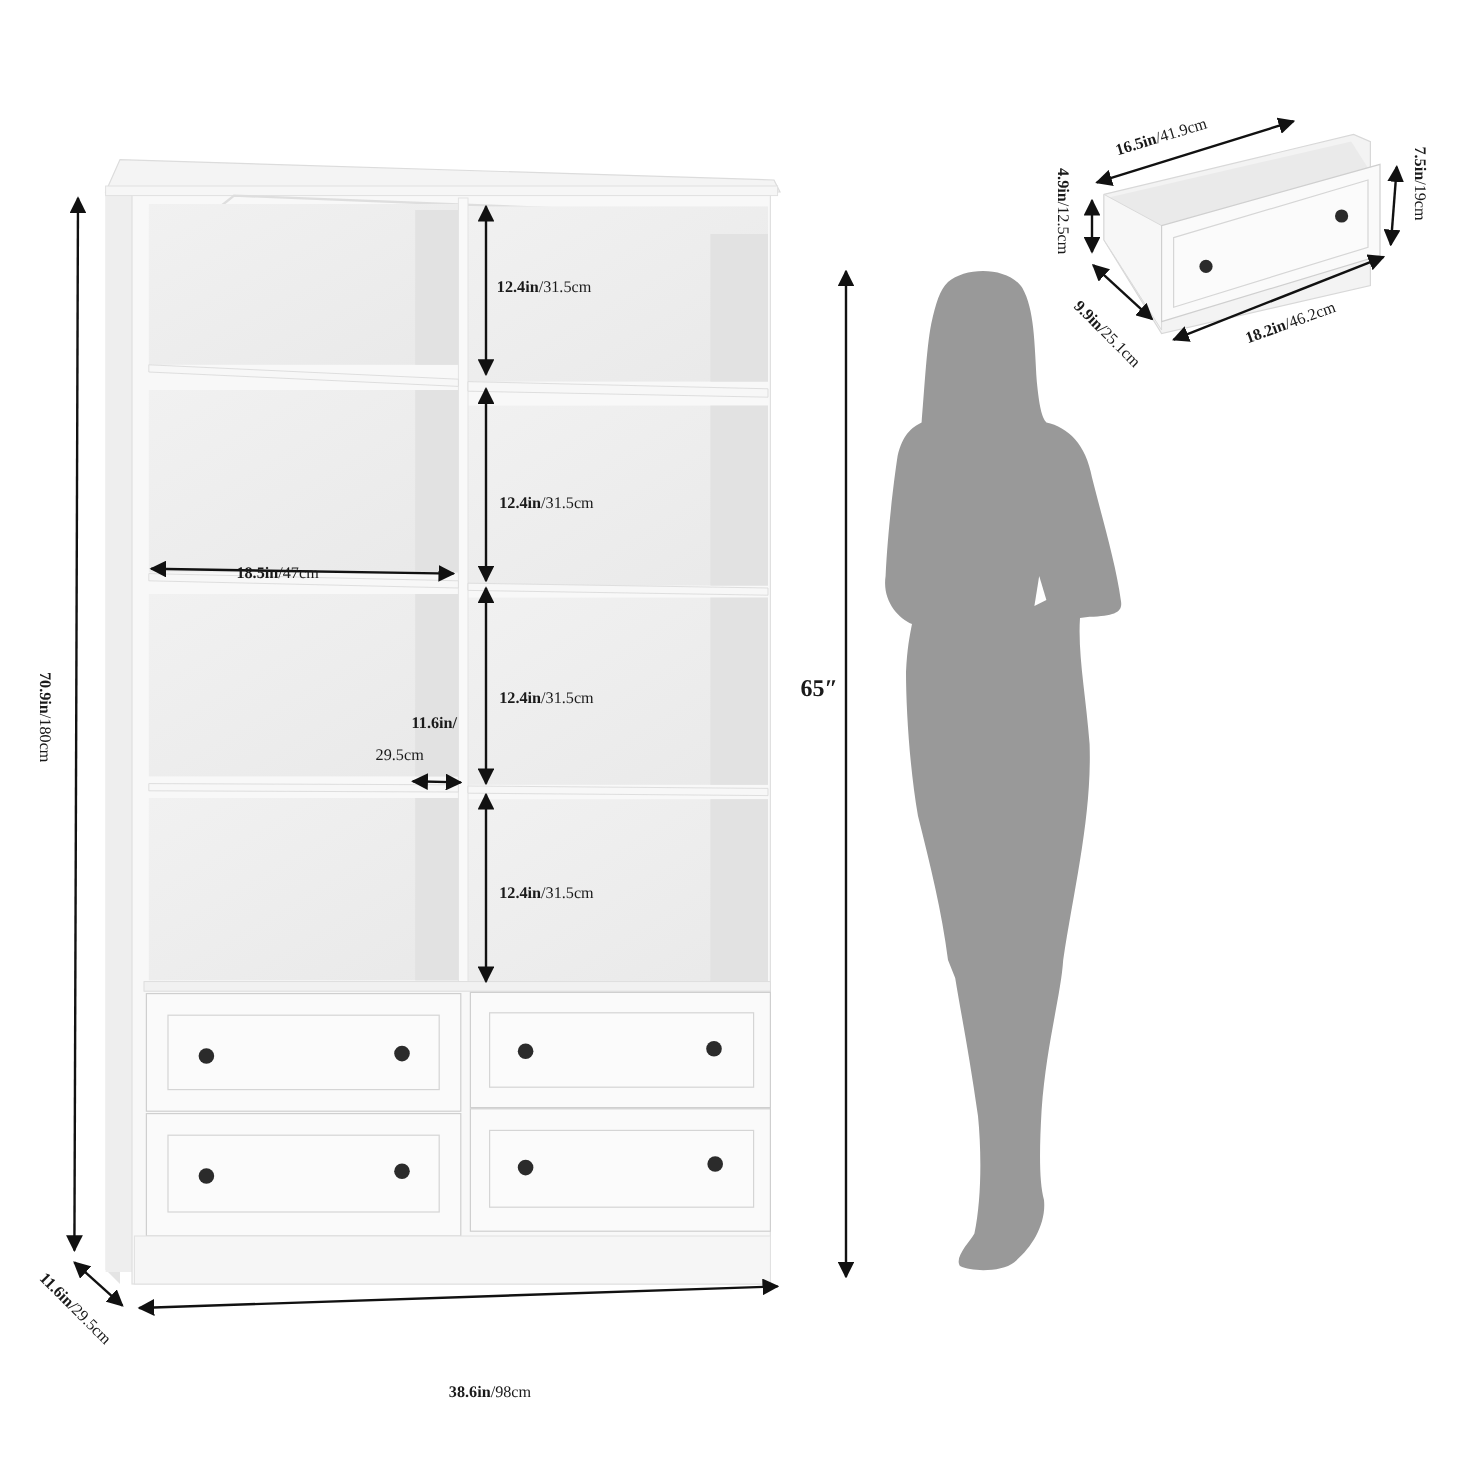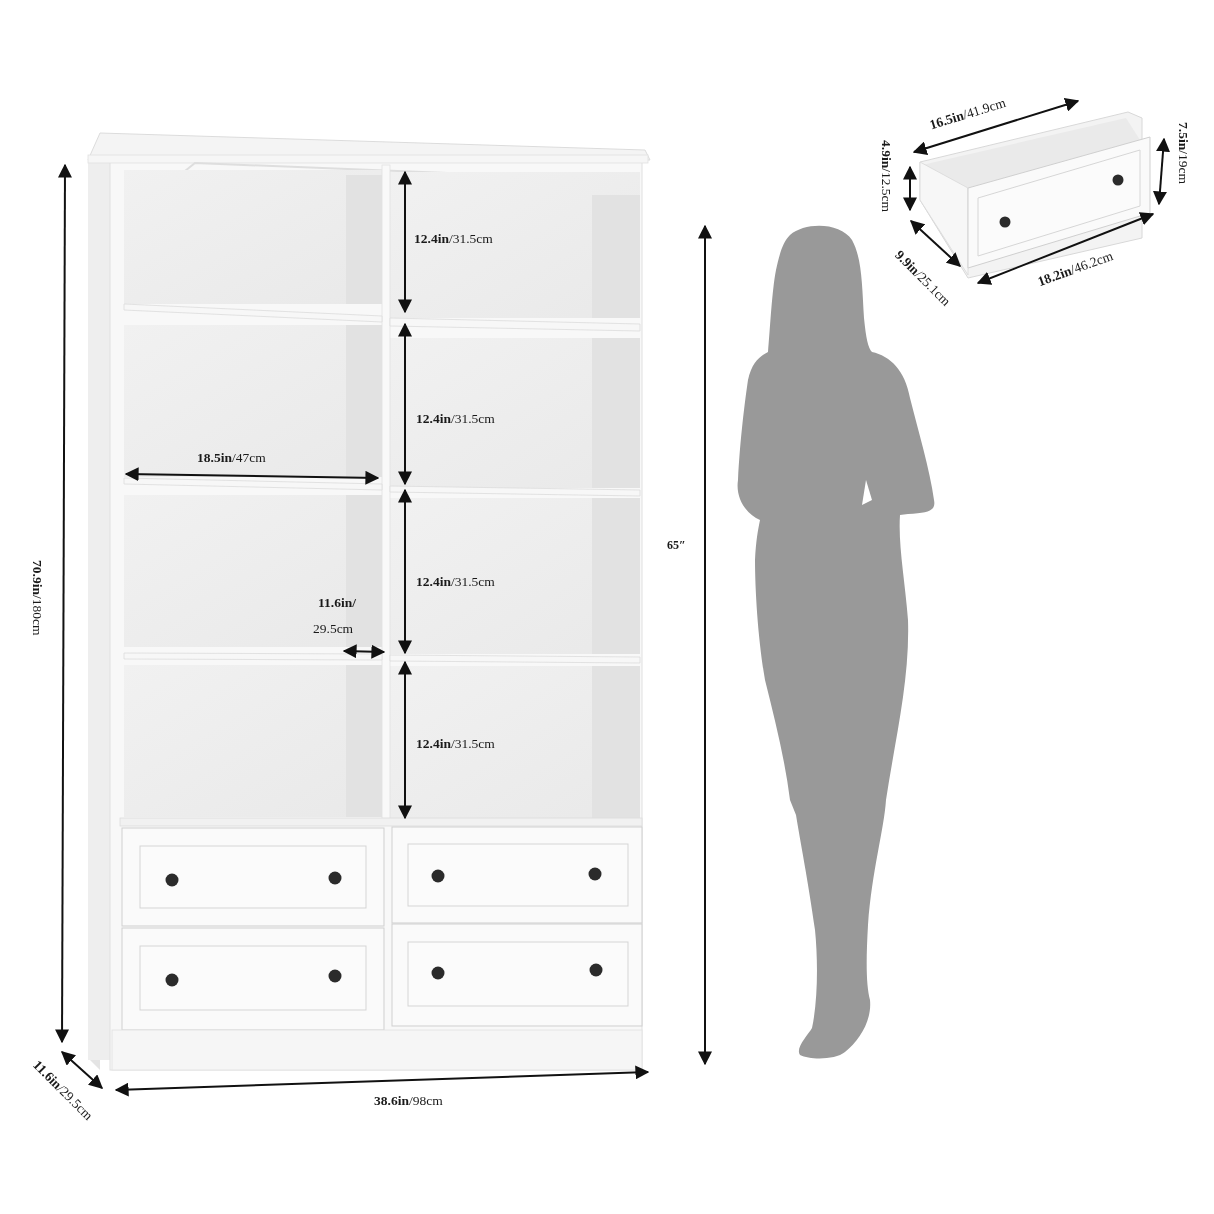--- a/index.html
+++ b/index.html
@@ -140,31 +140,31 @@
         <line x1="1164" y1="139" x2="1159" y2="204" marker-start="url(#ah)" marker-end="url(#ah)"></line>
       </g>
     </g>
   </svg>
 
   <div class="lbl" style="left:414px;top:232px"><b>12.4in</b><span>/31.5cm</span></div>
   <div class="lbl" style="left:416px;top:412px"><b>12.4in</b><span>/31.5cm</span></div>
   <div class="lbl" style="left:416px;top:575px"><b>12.4in</b><span>/31.5cm</span></div>
   <div class="lbl" style="left:416px;top:737px"><b>12.4in</b><span>/31.5cm</span></div>
 
-  <div class="lbl" style="left:197px;top:451px"><b>18.5in</b><span>/47cm</span></div>
+  <div class="lbl" style="left:197px;top:471px"><b>18.5in</b><span>/47cm</span></div>
 
-  <div class="lbl" style="left:318px;top:596px"><b>11.6in/</b></div>
+  <div class="lbl" style="left:343px;top:596px"><b>11.6in/</b></div>
   <div class="lbl" style="left:313px;top:622px"><span>29.5cm</span></div>
 
   <div class="lbl rot" style="left:44px;top:560px;transform:rotate(90deg)"><b>70.9in</b><span>/180cm</span></div>
 
   <div class="lbl rot" style="left:40px;top:1058px;transform:rotate(45deg)"><b>11.6in</b><span>/29.5cm</span></div>
 
-  <div class="lbl" style="left:374px;top:1094px"><b>38.6in</b><span>/98cm</span></div>
+  <div class="lbl" style="left:374px;top:1153px"><b>38.6in</b><span>/98cm</span></div>
 
-  <div class="lbl" style="left:667px;top:539px;font-size:12px"><b>65″</b></div>
+  <div class="lbl" style="left:667px;top:564px;font-size:20px"><b>65″</b></div>
 
   <div class="lbl rot" style="left:928px;top:119px;transform:rotate(-17deg)"><b>16.5in</b><span>/41.9cm</span></div>
   <div class="lbl rot" style="left:893px;top:140px;transform:rotate(90deg)"><b>4.9in</b><span>/12.5cm</span></div>
   <div class="lbl rot" style="left:902px;top:248px;transform:rotate(45deg)"><b>9.9in</b><span>/25.1cm</span></div>
   <div class="lbl rot" style="left:1036px;top:276px;transform:rotate(-20deg)"><b>18.2in</b><span>/46.2cm</span></div>
   <div class="lbl rot" style="left:1190px;top:122px;transform:rotate(90deg)"><b>7.5in</b><span>/19cm</span></div>
 </div>
 
 </body></html>

